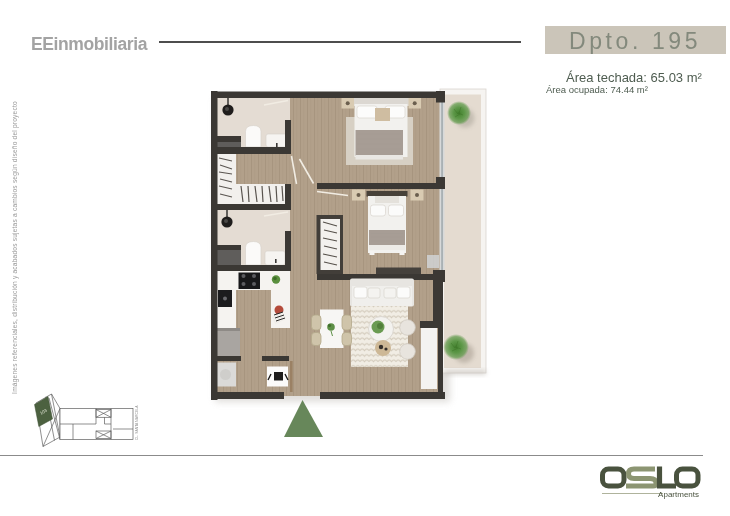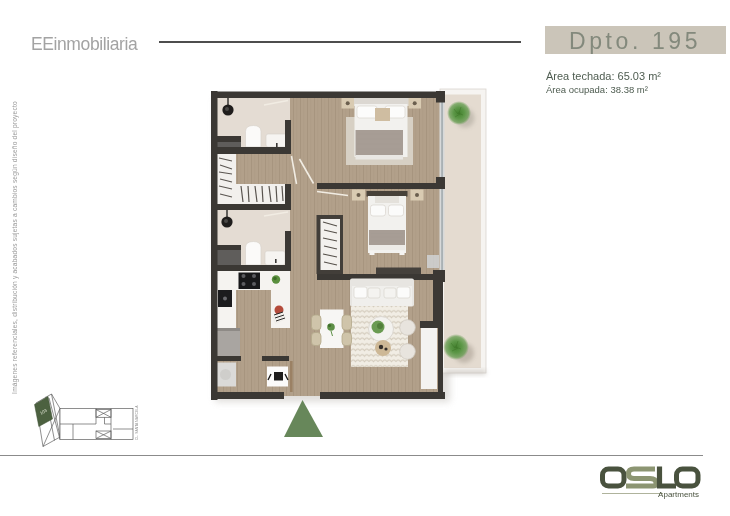--- a/index.html
+++ b/index.html
@@ -3,31 +3,31 @@
 <meta charset="utf-8">
 <style>
   html,body{margin:0;padding:0;}
   body{width:730px;height:516px;position:relative;background:#ffffff;
        font-family:"Liberation Sans", sans-serif;overflow:hidden;}
   .abs{position:absolute;}
 </style>
 </head>
 <body>
 
-<div class="abs" style="left:31px;top:34px;font-size:17.5px;font-weight:normal;color:#a3a3a3;letter-spacing:-0.4px;">EEinmobiliaria</div>
+<div class="abs" style="left:31px;top:34px;font-size:17.5px;font-weight:bold;color:#a3a3a3;letter-spacing:-0.4px;">EEinmobiliaria</div>
 
 <div class="abs" style="left:159px;top:41px;width:362px;height:1.5px;background:#4d4d4d;"></div>
 
 <div class="abs" style="left:545px;top:26px;width:181px;height:28px;background:#cbc5b9;"></div>
 
 <div class="abs" style="left:569px;top:28px;font-size:23px;color:#83897c;letter-spacing:3.6px;">Dpto. 195</div>
 
-<div class="abs" style="left:546px;top:70px;font-size:11px;color:#4e5c50;">Área techada: 65.03 m²</div>
-
-<div class="abs" style="left:546px;top:84px;font-size:9.5px;color:#4e5c50;">Área ocupada: 38.38 m²</div>
+<div class="abs" style="left:566px;top:70px;font-size:13px;color:#4e5c50;">Área techada: 65.03 m²</div>
+
+<div class="abs" style="left:546px;top:84px;font-size:9.5px;color:#4e5c50;">Área ocupada: 74.44 m²</div>
 
 <div class="abs" style="left:-136px;top:244px;width:300px;font-size:6.6px;color:#9a9a9a;transform:rotate(-90deg);text-align:center;letter-spacing:0.2px;">Imágenes referenciales, distribución y acabados sujetas a cambios según diseño del proyecto</div>
 
 <svg class="abs" style="left:195px;top:80px;" width="300" height="365" viewBox="195 80 300 365">
 <defs>
   <pattern id="wood" width="7" height="90" patternUnits="userSpaceOnUse">
     <rect width="7" height="90" fill="#b2a08a"></rect>
     <rect x="6" width="1" height="90" fill="#a7957f"></rect>
     <rect x="2.6" y="0" width="0.5" height="90" fill="#ab9983"></rect>
   </pattern>

